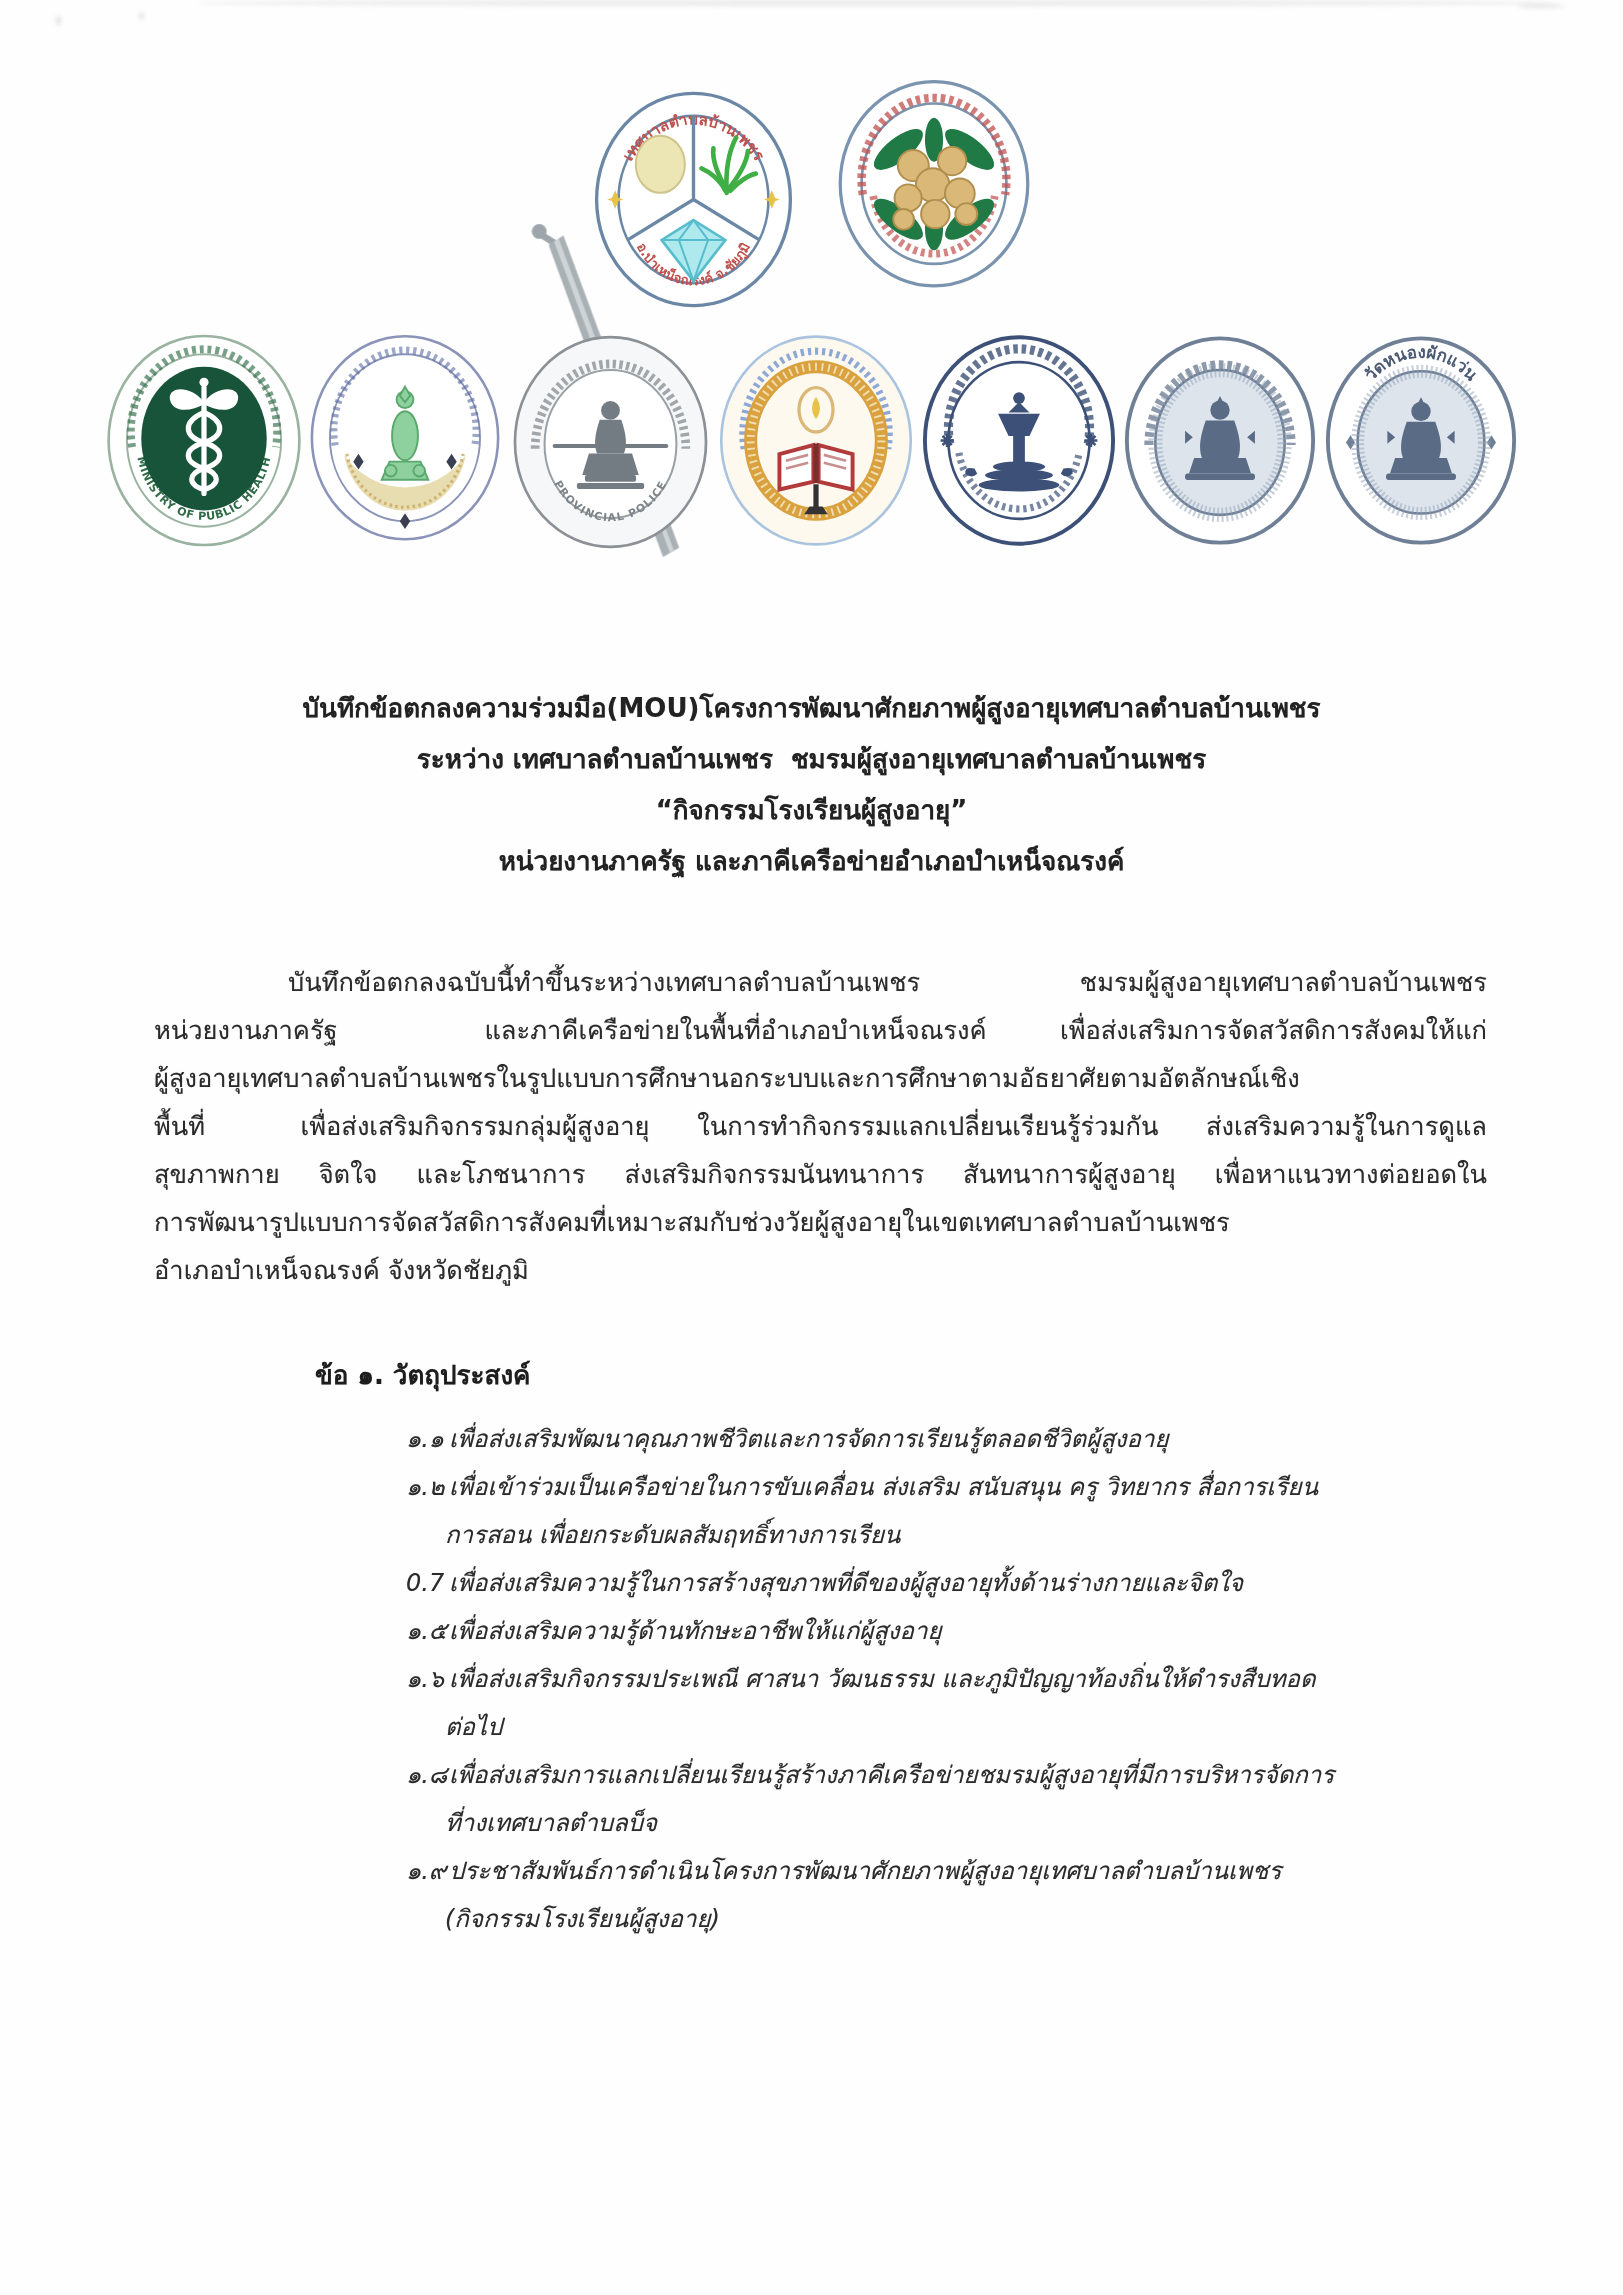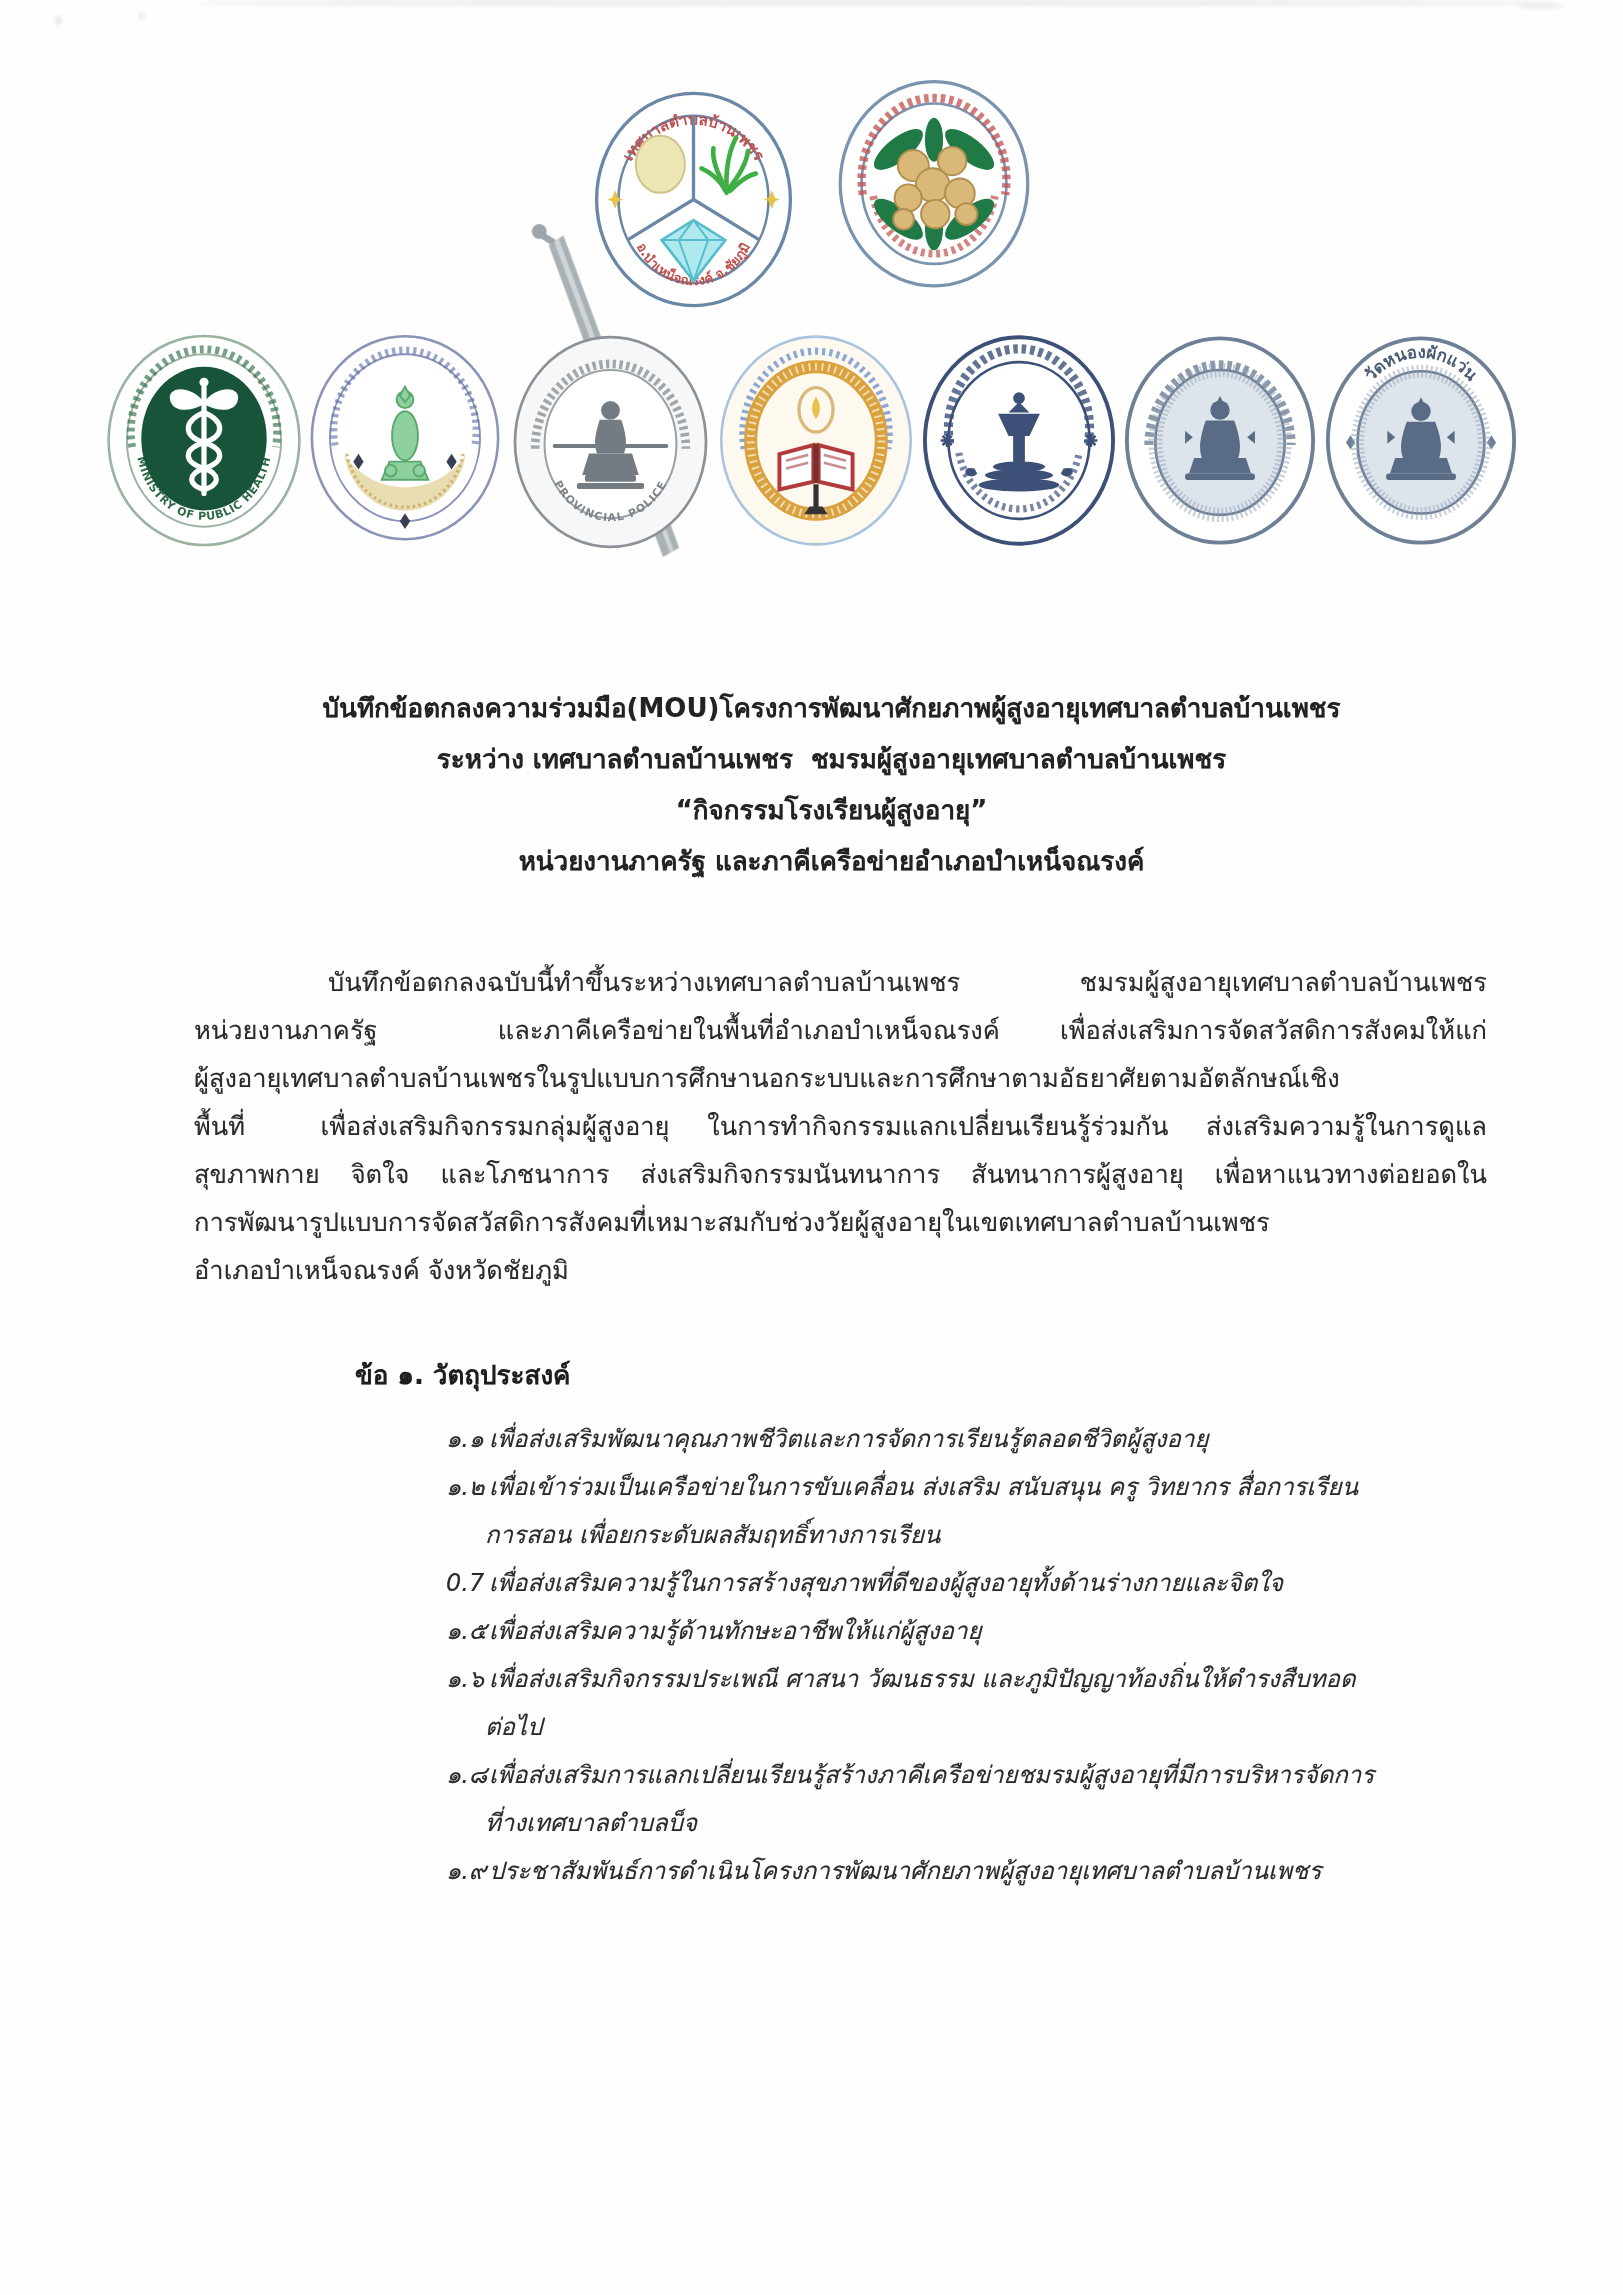--- a/index.html
+++ b/index.html
@@ -40,21 +40,20 @@
   .obj-heading{margin:60px 0 0 315px;font-size:26px;font-weight:bold;color:#1d1d1d;}
 
   .obj-list{margin:19.6px 131px 0 406px;font-size:24px;line-height:48px;font-style:italic;}
   .obj-item .l1 .num{display:inline-block;min-width:43px;}
   .obj-item .l2{margin-left:39px;white-space:pre-wrap;}
   .obj-item .l2:empty{display:none;}
 
   
   .title-block,.body-par,.obj-heading,.obj-list{
     text-shadow:0 0 0.7px rgba(40,40,40,.38);
-    padding-left:40px;
   }
 </style>
 </head>
 <body>
 
 <div class="page">
 
   <div class="artifact a1"></div>
   <div class="artifact a2"></div>
   <div class="artifact a3"></div>
@@ -354,17 +353,18 @@
       <div class="l2">ต่อไป</div>
     </div>
 
     <div class="obj-item">
       <div class="l1"><span class="num">๑.๘</span><span>เพื่อส่งเสริมการแลกเปลี่ยนเรียนรู้สร้างภาคีเครือข่ายชมรมผู้สูงอายุที่มีการบริหารจัดการ</span></div>
       <div class="l2">ที่างเทศบาลตำบลบ็จ</div>
     </div>
 
     <div class="obj-item">
       <div class="l1"><span class="num">๑.๙</span><span>ประชาสัมพันธ์การดำเนินโครงการพัฒนาศักยภาพผู้สูงอายุเทศบาลตำบลบ้านเพชร</span></div>
+      <div class="l2">(กิจกรรมโรงเรียนผู้สูงอายุ)</div>
     </div>
 
   </div>
 </div>
 
 
 </body></html>

